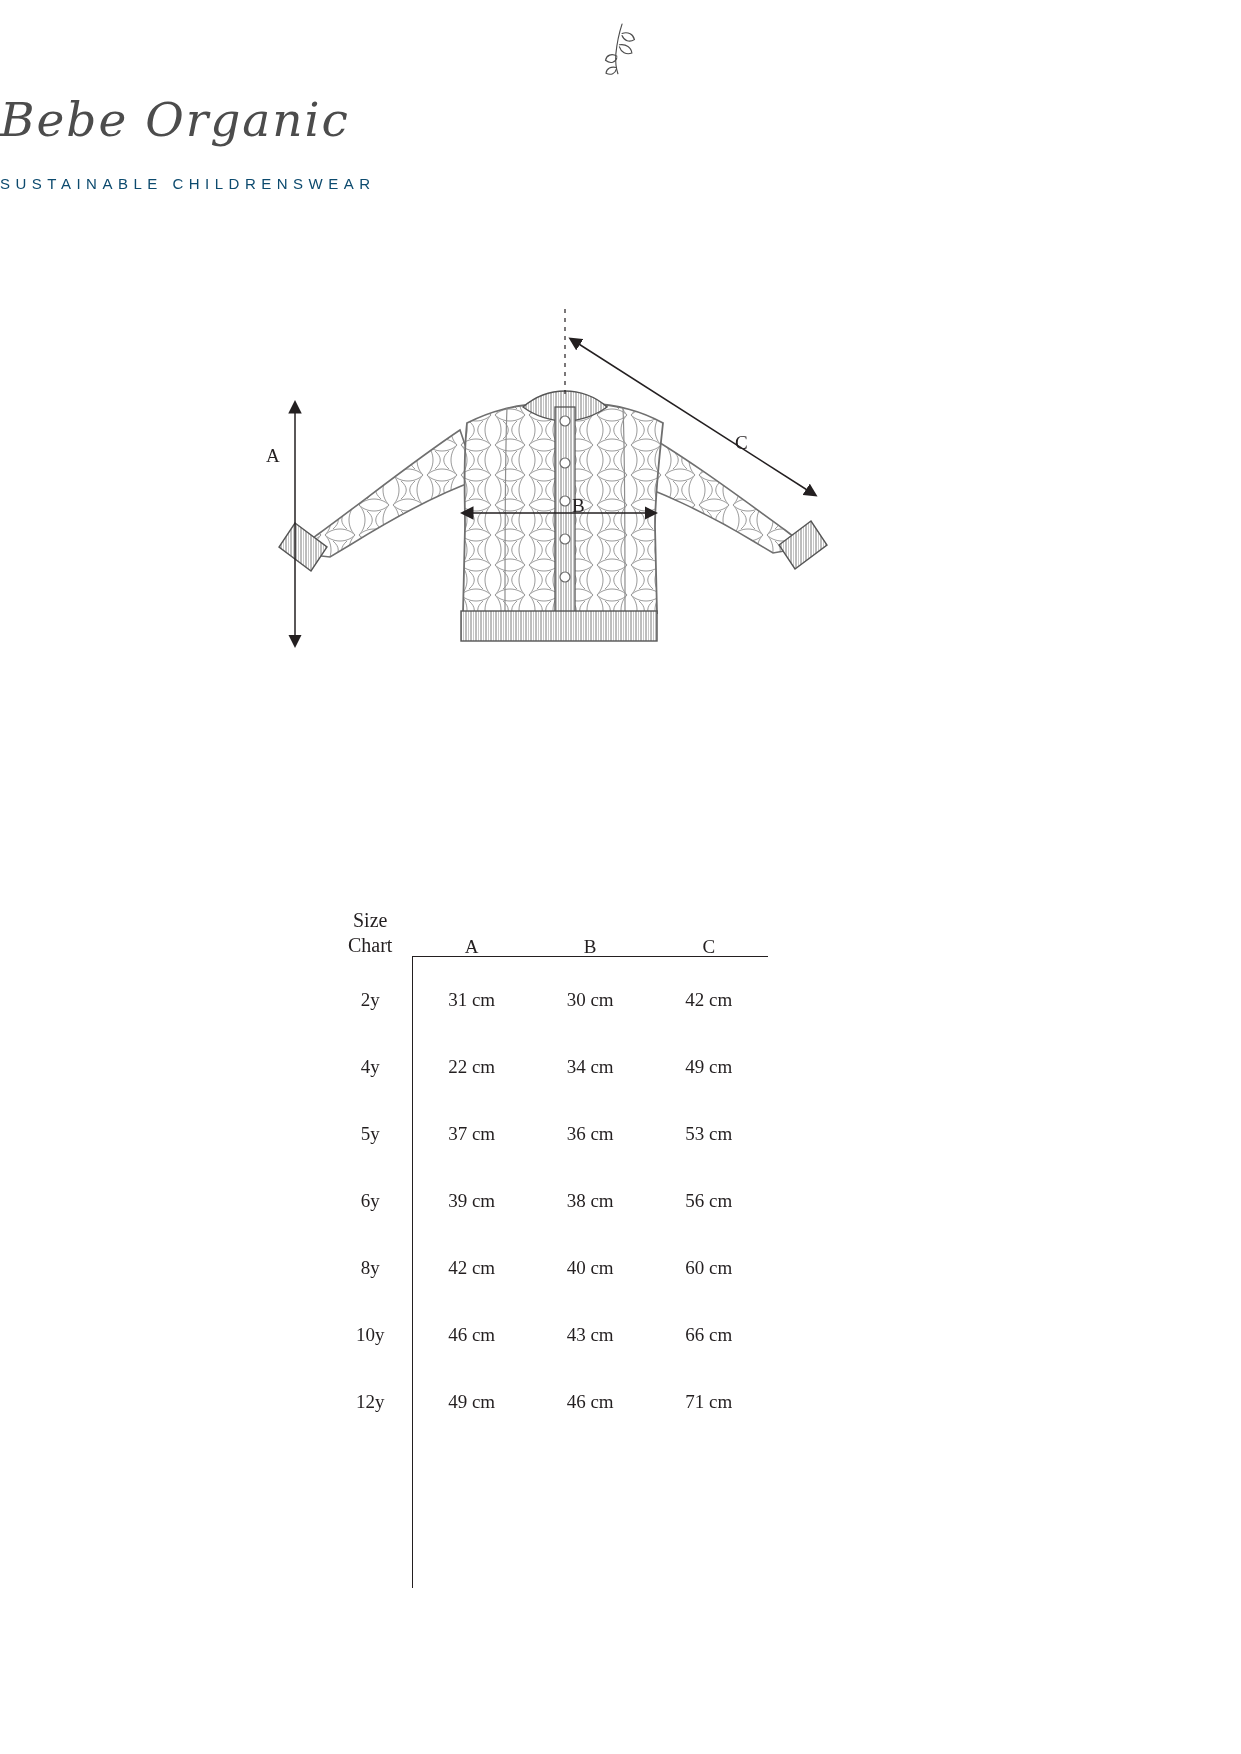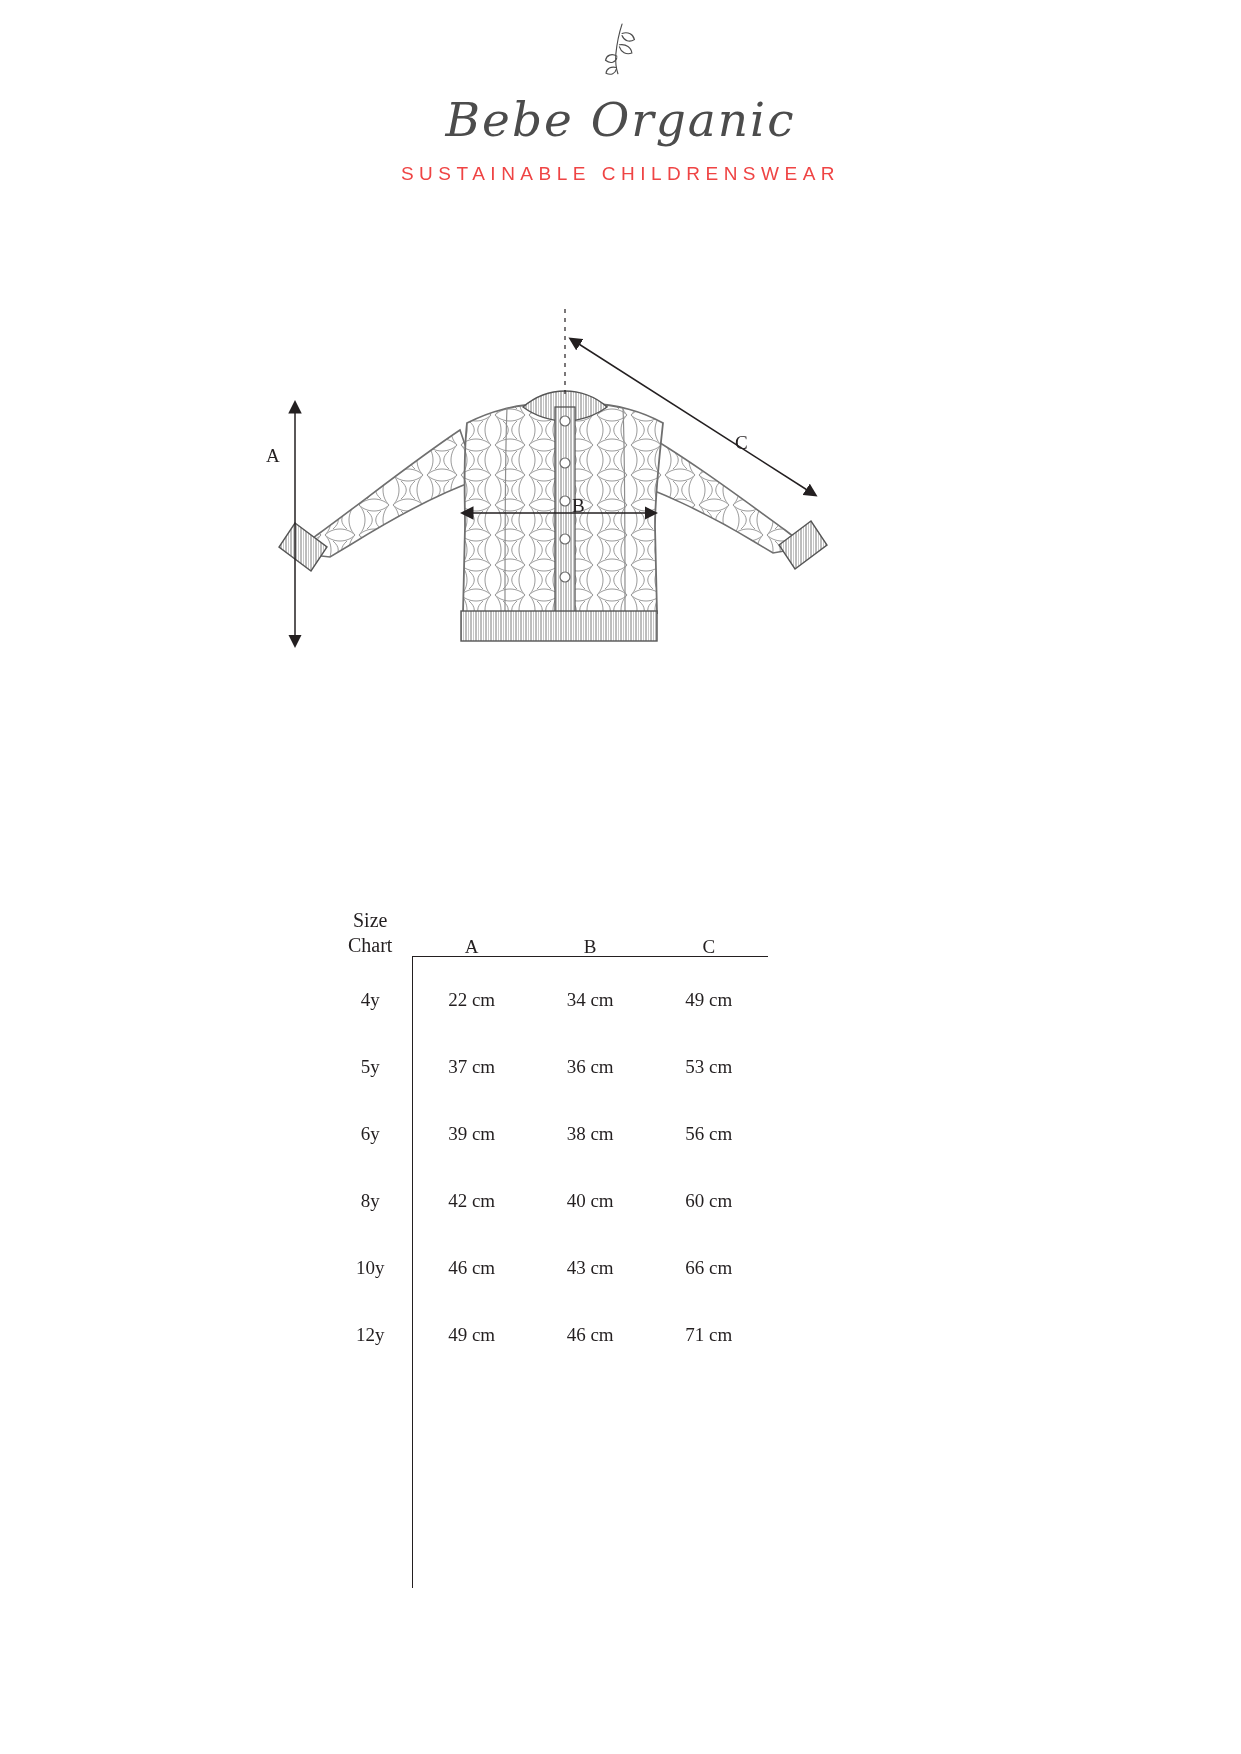--- a/index.html
+++ b/index.html
@@ -15,42 +15,41 @@
     color: #231f20;
     overflow: hidden;
   }
 
   
   .brand {
     position: absolute;
     top: 20px;
     left: 0;
     width: 1241px;
-    text-align: center;
   }
   .brand-mark {
     height: 62px;
     display: block;
     margin: 0 auto;
   }
   .brand-name {
     font-family: "DejaVu Serif", serif;
     font-style: italic;
     font-size: 47px;
     letter-spacing: 2px;
     color: #4c4c4c;
     margin-top: 10px;
     font-weight: 400;
   }
   .brand-tagline {
     font-family: "Liberation Sans", sans-serif;
-    font-size: 19px;
+    font-size: 15px;
     letter-spacing: 5.5px;
-    color: #ef4444;
-    margin-top: 16px;
+    color: #0c4a6e;
+    margin-top: 28px;
   }
 
   
   .illustration {
     position: absolute;
     top: 295px;
     left: 255px;
     width: 620px;
     height: 390px;
   }
@@ -237,20 +236,26 @@
           <span>Size</span><br>
           <span>Chart</span>
         </th>
         <th class="col-head">A</th>
         <th class="col-head">B</th>
         <th class="col-head">C</th>
       </tr>
     </thead>
     <tbody>
       <tr>
+        <td class="size-label">2y</td>
+        <td>31 cm</td>
+        <td>30 cm</td>
+        <td>42 cm</td>
+      </tr>
+      <tr>
         <td class="size-label">4y</td>
         <td>22 cm</td>
         <td>34 cm</td>
         <td>49 cm</td>
       </tr>
       <tr>
         <td class="size-label">5y</td>
         <td>37 cm</td>
         <td>36 cm</td>
         <td>53 cm</td>

